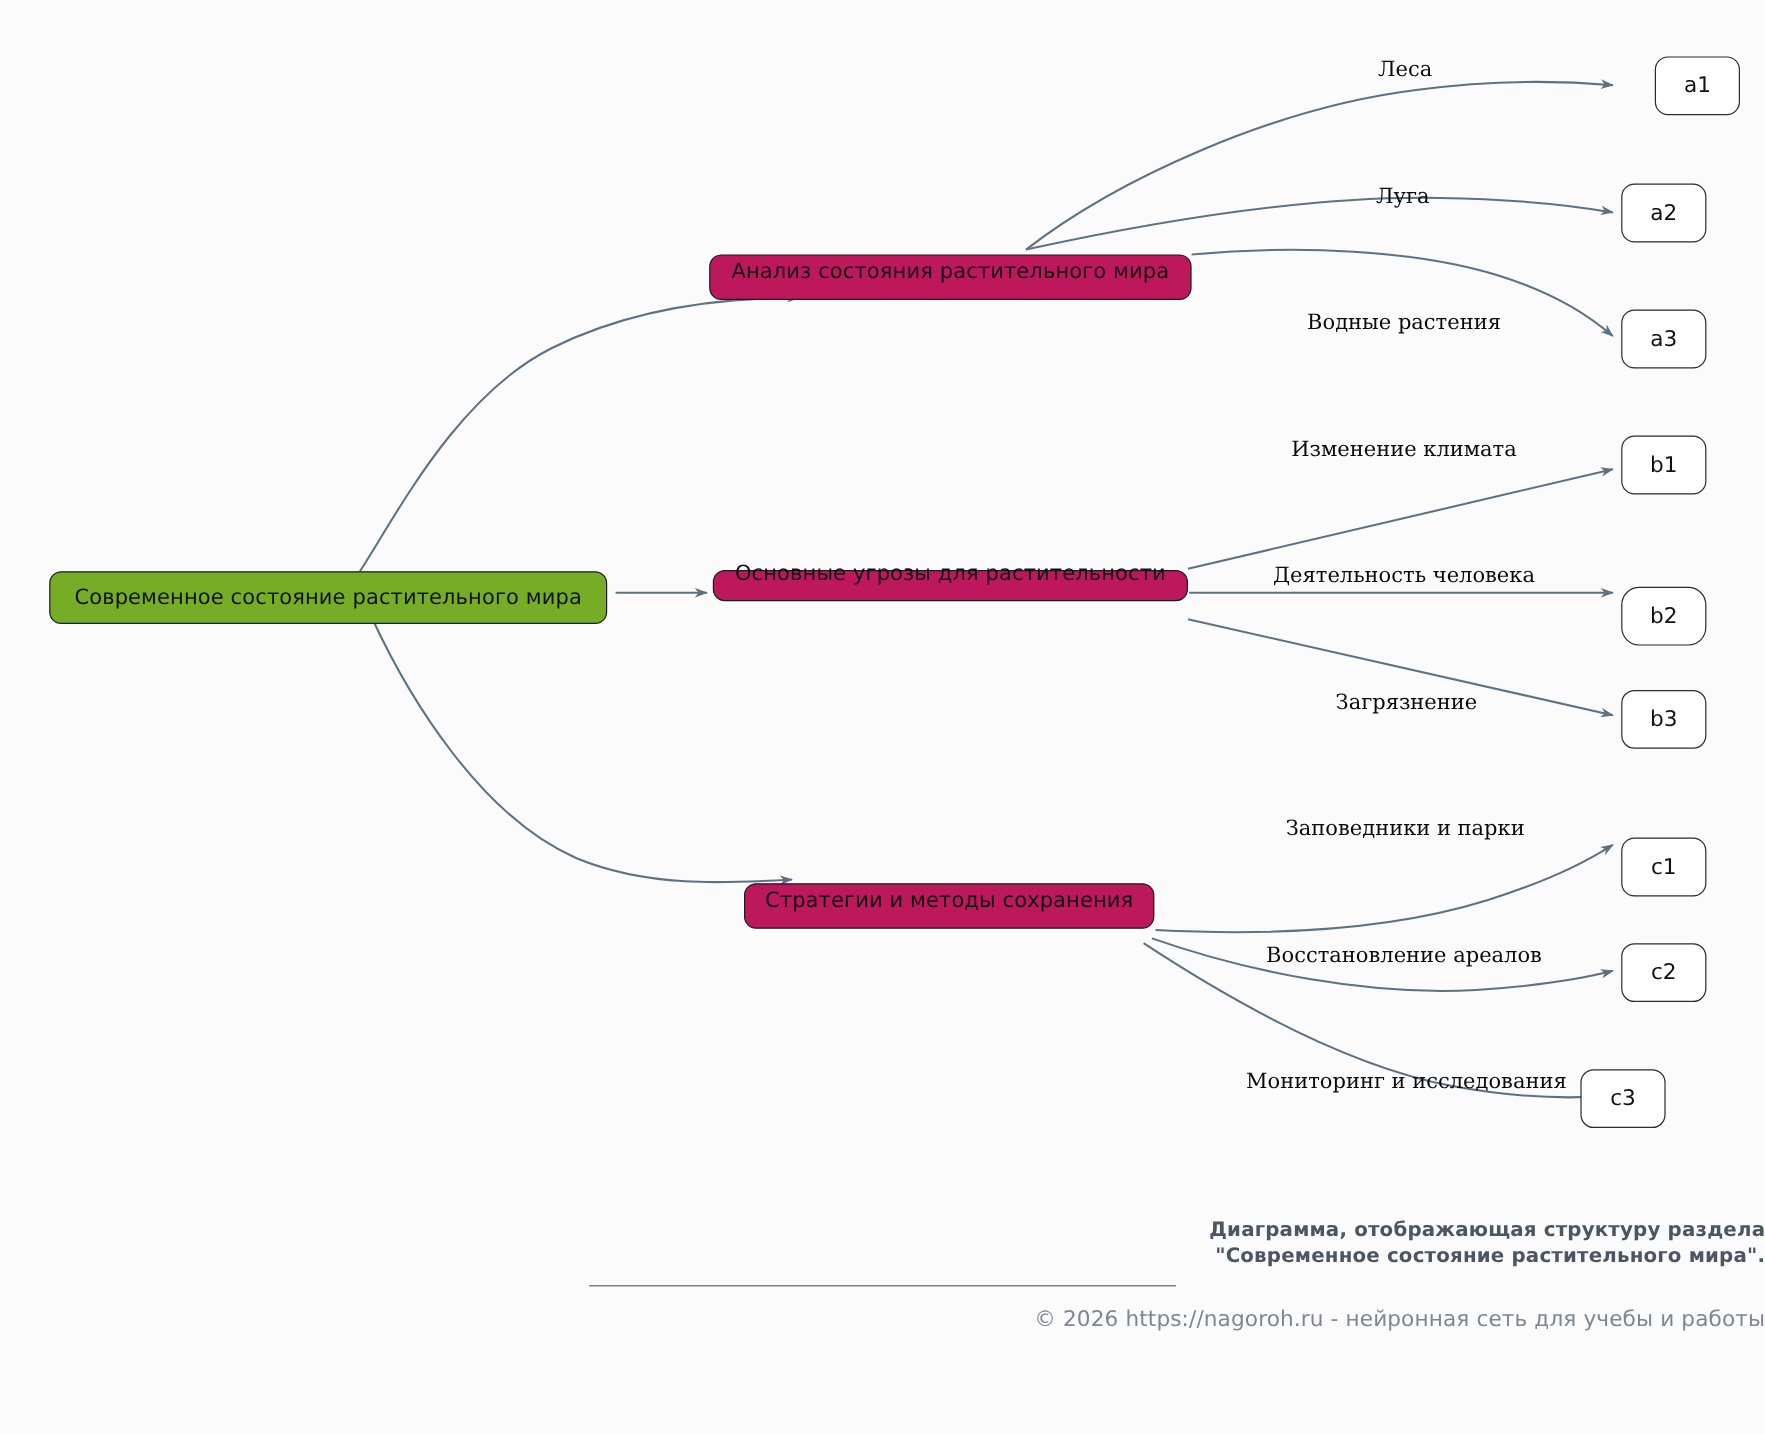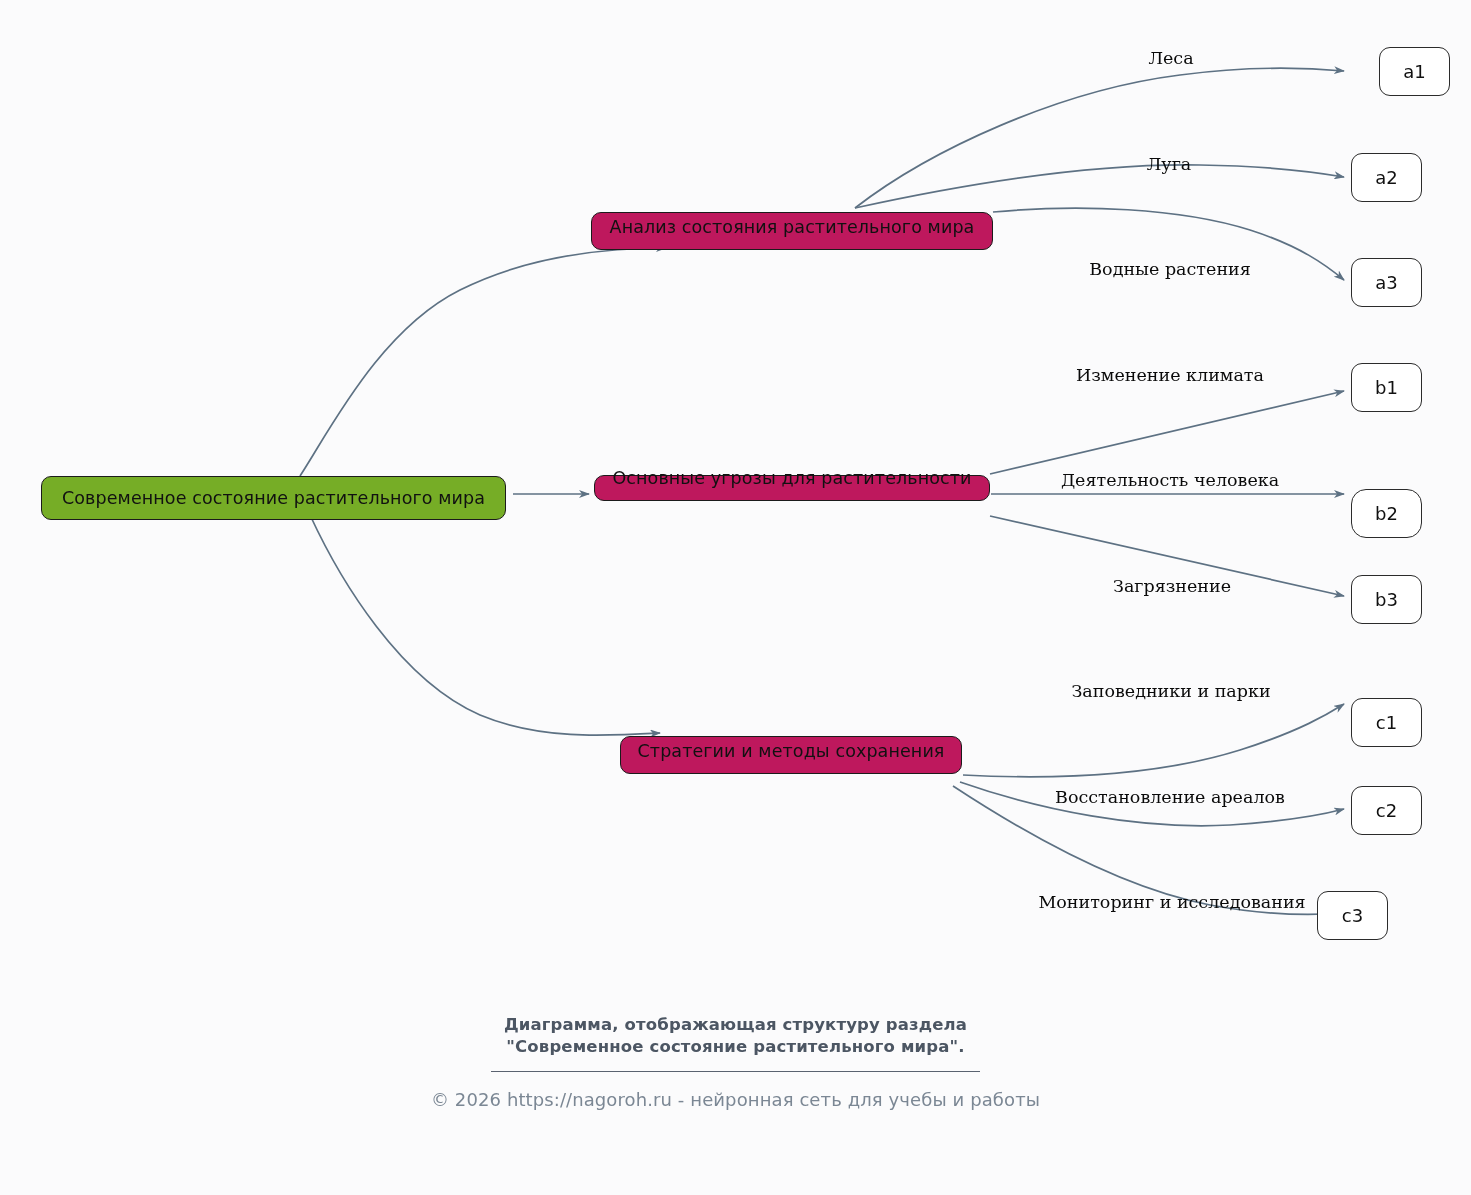--- a/index.html
+++ b/index.html
@@ -82,21 +82,21 @@
     transform: translateX(-50%);
     background: transparent;
   }
 
   
   #footer {
     position: absolute;
     left: 0;
     top: 1014px;
     width: 1471px;
-    text-align: center;
+    text-align: right;
   }
   .caption-line {
     font-size: 16.5px;
     font-weight: bold;
     color: #4c5663;
     line-height: 22px;
     letter-spacing: .15px;
   }
   .footer-divider {
     width: 489px;

